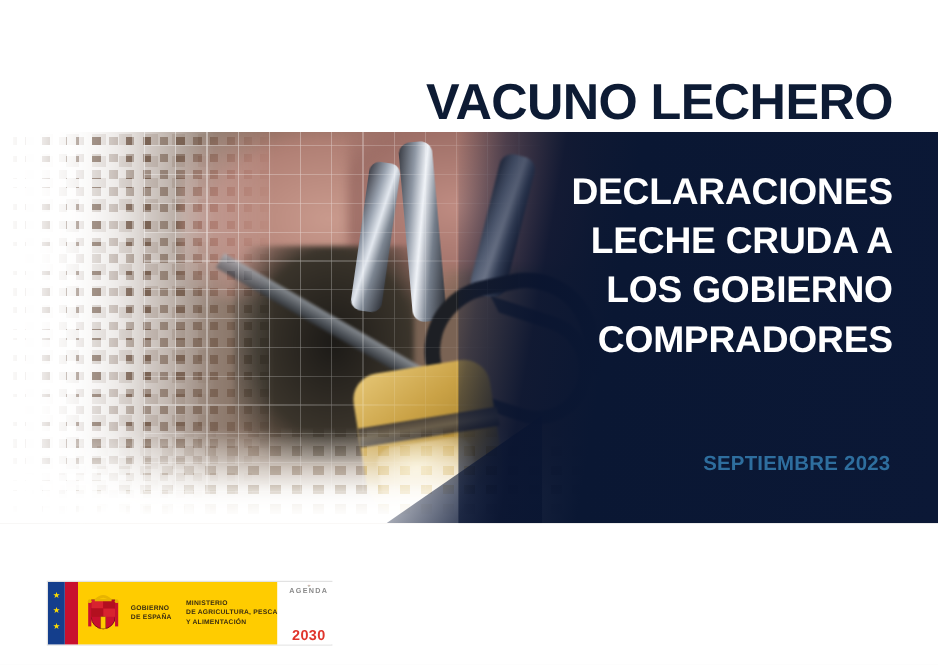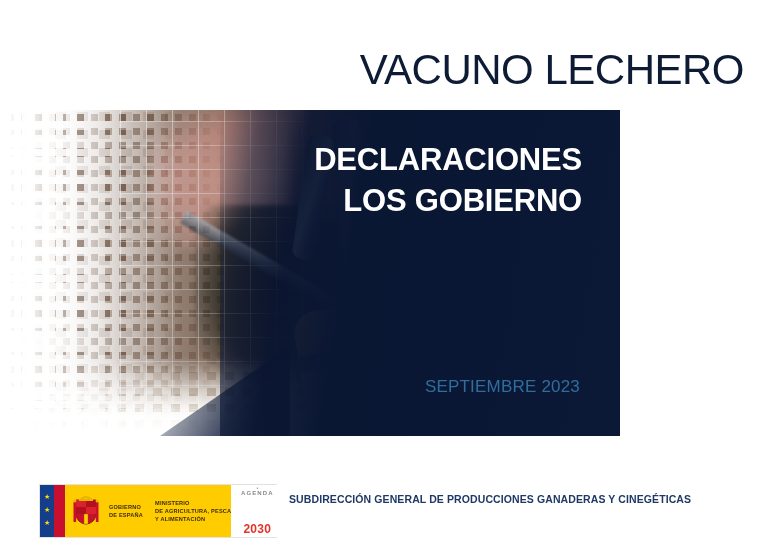--- a/index.html
+++ b/index.html
@@ -19,37 +19,37 @@
     position: relative;
     width: 782px;
     height: 554px;
     background: #ffffff;
     overflow: hidden;
   }
 
   
   .main-title {
     position: absolute;
-    top: 49px;
+    top: 64px;
     right: 38px;
     font-size: 42px;
-    font-weight: normal;
+    font-weight: bold;
     letter-spacing: -0.5px;
     color: #0d1b34;
     line-height: 1;
     white-space: nowrap;
     text-align: right;
   }
 
   
   .banner {
     position: absolute;
     left: 0;
     top: 110px;
-    width: 620px;
+    width: 782px;
     height: 326px;
     overflow: hidden;
   }
 
   
   .photo {
     position: absolute;
     inset: 0;
     background:
       
@@ -249,21 +249,21 @@
     letter-spacing: -0.2px;
   }
   .subtitle .ln { display: block; white-space: nowrap; }
 
   .issue-date {
     position: absolute;
     right: 40px;
     top: 267px;
     color: #2e6e9e;
     font-size: 17px;
-    font-weight: normal;
+    font-weight: bold;
     letter-spacing: 0.2px;
     white-space: nowrap;
   }
 
   
   .footer {
     position: absolute;
     left: 0;
     top: 478px;
     width: 782px;
@@ -400,21 +400,23 @@
     <div class="dissolve-left2"></div>
     <div class="dissolve-left3"></div>
     <div class="dissolve-bottom"></div>
     <div class="dissolve-bottom2"></div>
 
     <div class="corner-sliver"></div>
 
     <div class="navy-panel">
       <div class="subtitle">
         <span class="ln">DECLARACIONES</span>
+        <span class="ln">LECHE CRUDA A</span>
         <span class="ln">LOS GOBIERNO</span>
+        <span class="ln">COMPRADORES</span>
       </div>
       <div class="issue-date">SEPTIEMBRE 2023</div>
     </div>
 
   </div>
 
   <div class="footer">
 
     <div class="logo-block">
       <div class="eu-strip">
@@ -475,18 +477,17 @@
             <circle cx="17" cy="17" r="11" stroke="#00689d" stroke-dasharray="5.7 63.4" stroke-dashoffset="-86.4"></circle>
             <circle cx="17" cy="17" r="11" stroke="#19486a" stroke-dasharray="5.7 63.4" stroke-dashoffset="-92.2"></circle>
           </g>
         </svg>
         <div class="agenda-label">AGENDA</div>
         <div class="agenda-year">2030</div>
       </div>
     </div>
 
     <div class="footer-text">
-      <span class="ln">SUBDIRECCIÓN GENERAL DE PRODUCCIONES GANADERAS Y CINEGÉTICAS</span>
     </div>
 
   </div>
 
 </div>
 
 </body></html>

